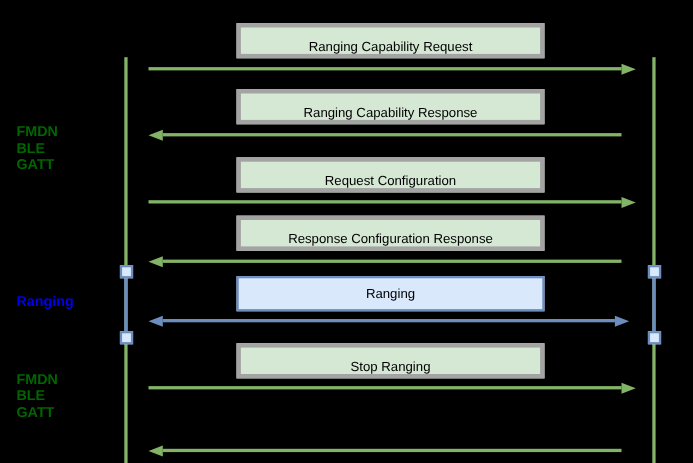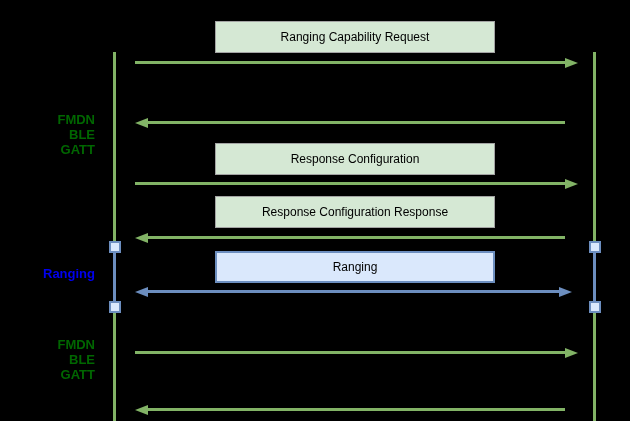--- a/index.html
+++ b/index.html
@@ -53,21 +53,21 @@
     width: 280px;
     height: 32px;
     box-sizing: border-box;
     display: flex;
     align-items: center;
     justify-content: center;
     font-size: 12px;
     color: #000;
     text-align: center;
   }
-  .msg-box.green { background: #d5e8d4; border: 1px solid #a3a3a3; }
+  .msg-box.green { background: #d5e8d4; border: 4px solid #a3a3a3; align-items: flex-end; }
   .msg-box.blue  { background: #dae8fc; border: 2px solid #6c8ebf; }
 
   
   .arrow {
     position: absolute;
     height: 3px;
   }
   .arrow.green { background: #82b366; }
   .arrow.blue  { background: #6c8ebf; }
 
@@ -87,21 +87,21 @@
   .arrow.green .head-right { border-left-color: #82b366; }
   .arrow.green .head-left  { border-right-color: #82b366; }
   .arrow.blue  .head-right { border-left-color: #6c8ebf; }
   .arrow.blue  .head-left  { border-right-color: #6c8ebf; }
 
   
   .side-label {
     position: absolute;
     left: 15px;
     width: 80px;
-    text-align: right;
+    text-align: left;
     font-weight: bold;
     font-size: 13px;
     line-height: 15px;
   }
   .side-label.green-text { color: #006600; }
   .side-label.blue-text  { color: #0000ee; }
 </style>
 </head>
 <body>
 
@@ -133,46 +133,52 @@
     <div>GATT</div>
   </div>
 
   <div class="msg-box green" style="top:21px">
     <span>Ranging Capability Request</span>
   </div>
   <div class="arrow green dir-right" style="top:61px">
     <span class="head head-right"></span>
   </div>
 
+  <div class="msg-box green" style="top:81px">
+    <span>Ranging Capability Response</span>
+  </div>
   <div class="arrow green dir-left" style="top:121px">
     <span class="head head-left"></span>
   </div>
 
   <div class="msg-box green" style="top:143px">
-    <span>Response Configuration</span>
+    <span>Request Configuration</span>
   </div>
   <div class="arrow green dir-right" style="top:182px">
     <span class="head head-right"></span>
   </div>
 
   <div class="msg-box green" style="top:196px">
     <span>Response Configuration Response</span>
   </div>
   <div class="arrow green dir-left" style="top:236px">
     <span class="head head-left"></span>
   </div>
 
   <div class="msg-box blue" style="top:251px">
     <span>Ranging</span>
   </div>
   <div class="arrow blue dir-both" style="top:290px">
     <span class="head head-left"></span>
     <span class="head head-right"></span>
   </div>
 
+  <div class="msg-box green" style="top:312px">
+    <span>Stop Ranging</span>
+  </div>
   <div class="arrow green dir-right" style="top:351px">
     <span class="head head-right"></span>
   </div>
 
   <div class="arrow green dir-left" style="top:408px">
     <span class="head head-left"></span>
   </div>
 
 </div>
 

